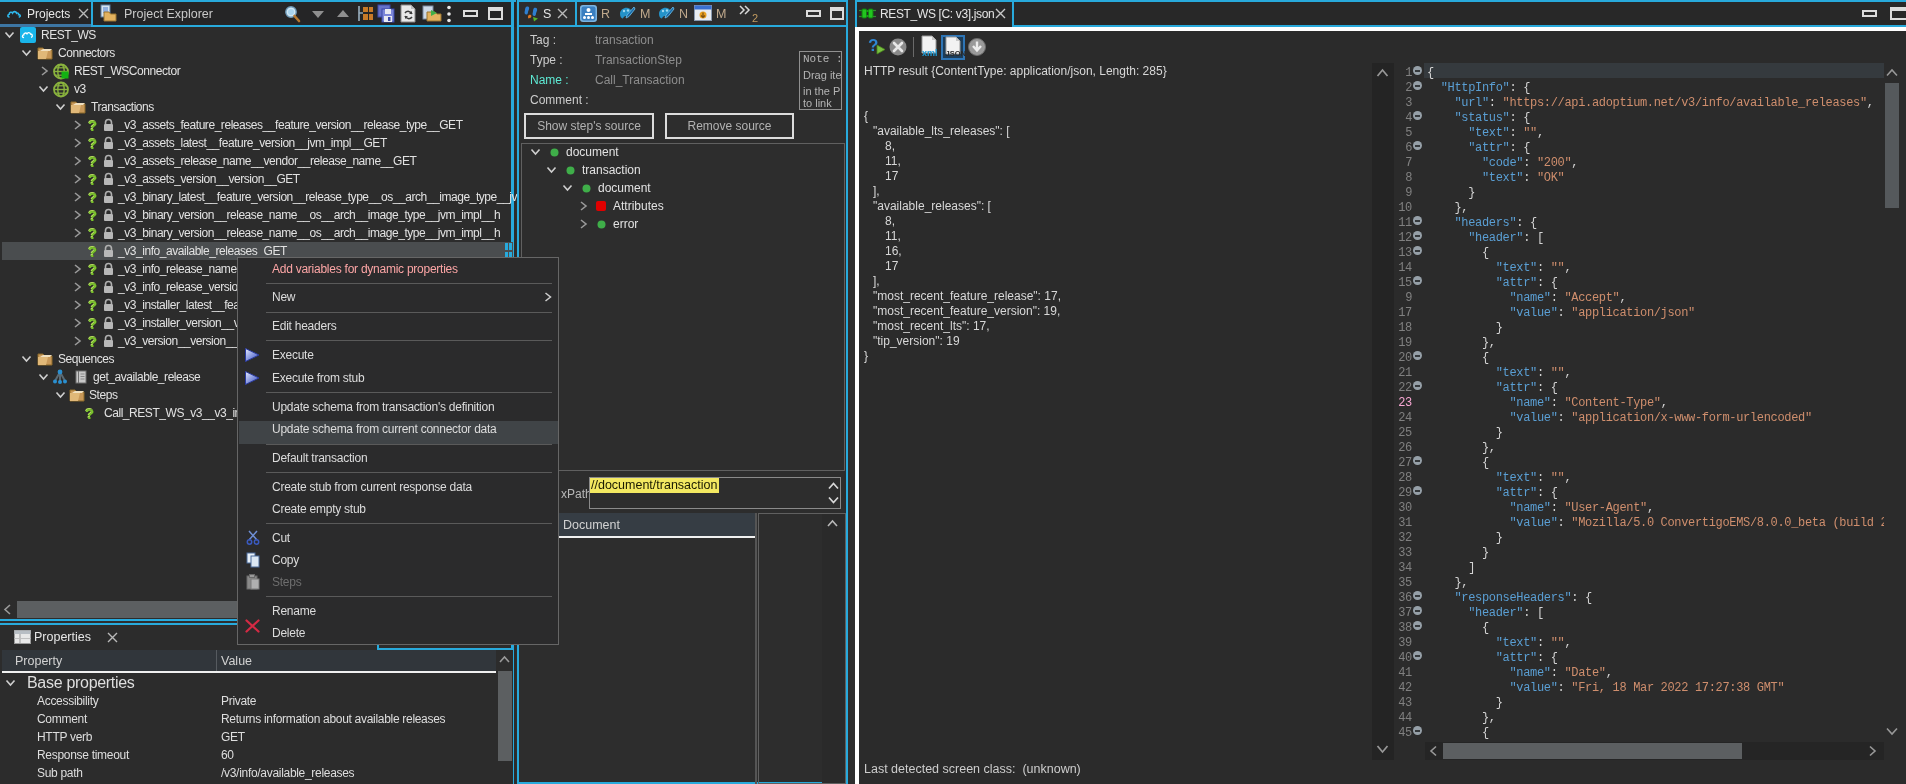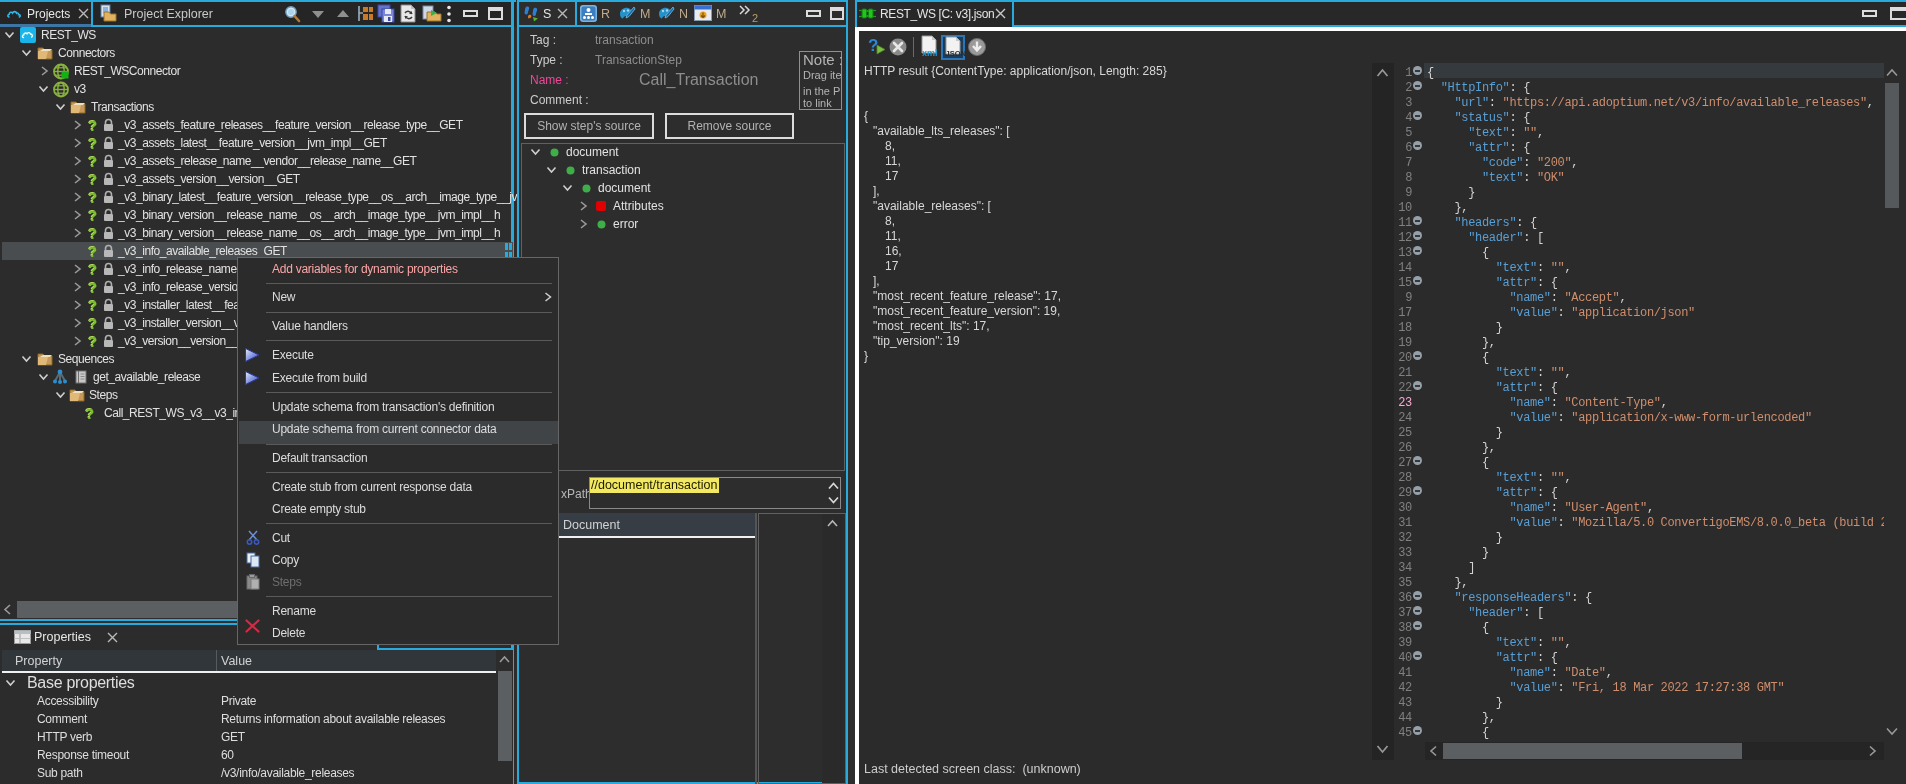--- a/index.html
+++ b/index.html
@@ -382,25 +382,25 @@
 <svg style="left:739px;top:5px" width="12" height="10" viewBox="0 0 12 10">
 <path d="M1 1 L5 5 L1 9 M6 1 L10 5 L6 9" stroke="#d8d8d8" stroke-width="1.5" fill="none"></path>
     </svg>
 <div class="txt" style="left:752px;top:18px;transform:translateY(-50%);font-size:11px;color:#c09a60;">2</div>
 <div class="r" style="left:806px;top:10px;width:15px;height:7px;border:2px solid #dcdcdc"></div>
 <div class="r" style="left:830px;top:7px;width:14px;height:13px;border:2px solid #dcdcdc;border-top-width:4px"></div>
 <div class="txt" style="left:530px;top:40px;transform:translateY(-50%);font-size:12px;color:#cdcdcd;">Tag :</div>
 <div class="txt" style="left:595px;top:40px;transform:translateY(-50%);font-size:12px;color:#8d8d8d;">transaction</div>
 <div class="txt" style="left:530px;top:60px;transform:translateY(-50%);font-size:12px;color:#cdcdcd;">Type :</div>
 <div class="txt" style="left:595px;top:60px;transform:translateY(-50%);font-size:12px;color:#8d8d8d;">TransactionStep</div>
-<div class="txt" style="left:530px;top:80px;transform:translateY(-50%);font-size:12px;color:#ec4899;text-align:center;">Name :</div>
-<div class="txt" style="left:595px;top:80px;transform:translateY(-50%);font-size:16px;color:#8d8d8d;margin-left:44px;">Call_Transaction</div>
+<div class="txt" style="left:530px;top:80px;transform:translateY(-50%);font-size:12px;color:#5eead4;text-align:center;">Name :</div>
+<div class="txt" style="left:595px;top:80px;transform:translateY(-50%);font-size:12px;color:#8d8d8d;">Call_Transaction</div>
 <div class="txt" style="left:530px;top:100px;transform:translateY(-50%);font-size:12px;color:#cdcdcd;">Comment :</div>
 <div class="r" style="left:799px;top:51px;width:43px;height:59px;border:1px solid #909090;overflow:hidden"></div>
-<div class="txt" style="left:803px;top:59px;transform:translateY(-50%);font-size:15px;color:#b4b4b4;">Note :</div>
+<div class="txt" style="left:803px;top:59px;transform:translateY(-50%);font-size:11px;color:#b4b4b4;font-family:Liberation Mono, monospace;">Note :</div>
 <div class="txt" style="left:803px;top:75px;transform:translateY(-50%);font-size:11px;color:#b4b4b4;">Drag ite</div>
 <div class="txt" style="left:803px;top:91px;transform:translateY(-50%);font-size:11px;color:#b4b4b4;">in the P</div>
 <div class="txt" style="left:803px;top:103px;transform:translateY(-50%);font-size:11px;color:#b4b4b4;">to link</div>
 <div class="r" style="left:524px;top:113px;width:130px;height:26px;border:2px solid #dcdcdc"></div>
 <div class="txt" style="left:524px;top:126px;transform:translateY(-50%);width:130px;text-align:center;font-size:12px;color:#b2b2b2">Show step's source</div>
 <div class="r" style="left:665px;top:113px;width:129px;height:26px;border:2px solid #dcdcdc"></div>
 <div class="txt" style="left:665px;top:126px;transform:translateY(-50%);width:129px;text-align:center;font-size:12px;color:#b2b2b2">Remove source</div>
 <div class="r" style="left:521px;top:143px;width:324px;height:328px;border:1px solid #606060;background:#2d2d2d"></div>
 <svg style="left:530px;top:147px" width="11" height="10" viewBox="0 0 11 10">
       <path d="M1.5 2.5 L5.5 7 L9.5 2.5" stroke="#cfcfcf" stroke-width="1.6" fill="none"></path>
@@ -678,21 +678,21 @@
 <div class="txt" style="left:864px;top:769px;transform:translateY(-50%);font-size:12.5px;color:#cdcdcd;">Last detected screen class:  (unknown)</div>
 <div class="abs" style="left:237px;top:257px;width:322px;height:388px;background:#2b2b2c;border:1px solid #666;z-index:50">
 <div class="r" style="left:1px;top:163px;width:319px;height:23px;background:#404447"></div>
 <div class="txt" style="left:34px;top:11px;transform:translateY(-50%);font-size:12px;color:#fca5a5;letter-spacing:-0.25px">Add variables for dynamic properties</div>
 <div class="r" style="left:28px;top:25px;width:286px;height:1px;background:#5a5a5a"></div>
 <div class="txt" style="left:34px;top:39px;transform:translateY(-50%);font-size:12px;color:#dcdcdc;letter-spacing:-0.25px">New</div>
 <svg style="left:306px;top:33px" width="8" height="12" viewBox="0 0 8 12">
         <path d="M1.5 2 L6.5 6 L1.5 10" stroke="#cfcfcf" stroke-width="1.5" fill="none"></path>
       </svg>
 <div class="r" style="left:28px;top:54px;width:286px;height:1px;background:#5a5a5a"></div>
-<div class="txt" style="left:34px;top:68px;transform:translateY(-50%);font-size:12px;color:#dcdcdc;letter-spacing:-0.25px">Value handlers</div>
+<div class="txt" style="left:34px;top:68px;transform:translateY(-50%);font-size:12px;color:#dcdcdc;letter-spacing:-0.25px">Edit headers</div>
 <div class="r" style="left:28px;top:82px;width:286px;height:1px;background:#5a5a5a"></div>
 <svg style="left:6px;top:89px" width="17" height="16" viewBox="0 0 17 16">
 <defs>
           <linearGradient id="pg354" x1="0" y1="0" x2="1" y2="1">
 <stop offset="0" stop-color="#e8ecff"></stop>
             <stop offset="0.5" stop-color="#8898e0"></stop>
             <stop offset="1" stop-color="#3346b8"></stop>
           </linearGradient>
         </defs>
 <path d="M1.5 1.5 L15 8 L1.5 14.5 z" fill="url(#pg354)" stroke="#2a3aa0" stroke-width="1"></path>
@@ -701,21 +701,21 @@
 <svg style="left:6px;top:112px" width="17" height="16" viewBox="0 0 17 16">
 <defs>
           <linearGradient id="pg377" x1="0" y1="0" x2="1" y2="1">
 <stop offset="0" stop-color="#e8ecff"></stop>
             <stop offset="0.5" stop-color="#8898e0"></stop>
             <stop offset="1" stop-color="#3346b8"></stop>
           </linearGradient>
         </defs>
 <path d="M1.5 1.5 L15 8 L1.5 14.5 z" fill="url(#pg377)" stroke="#2a3aa0" stroke-width="1"></path>
       </svg>
-<div class="txt" style="left:34px;top:120px;transform:translateY(-50%);font-size:12px;color:#dcdcdc;letter-spacing:-0.25px">Execute from build</div>
+<div class="txt" style="left:34px;top:120px;transform:translateY(-50%);font-size:12px;color:#dcdcdc;letter-spacing:-0.25px">Execute from stub</div>
 <div class="r" style="left:28px;top:134px;width:286px;height:1px;background:#5a5a5a"></div>
 <div class="txt" style="left:34px;top:149px;transform:translateY(-50%);font-size:12px;color:#dcdcdc;letter-spacing:-0.25px">Update schema from transaction's definition</div>
 <div class="txt" style="left:34px;top:171px;transform:translateY(-50%);font-size:12px;color:#dcdcdc;letter-spacing:-0.25px">Update schema from current connector data</div>
 <div class="r" style="left:28px;top:186px;width:286px;height:1px;background:#5a5a5a"></div>
 <div class="txt" style="left:34px;top:200px;transform:translateY(-50%);font-size:12px;color:#dcdcdc;letter-spacing:-0.25px">Default transaction</div>
 <div class="r" style="left:28px;top:214px;width:286px;height:1px;background:#5a5a5a"></div>
 <div class="txt" style="left:34px;top:229px;transform:translateY(-50%);font-size:12px;color:#dcdcdc;letter-spacing:-0.25px">Create stub from current response data</div>
 <div class="txt" style="left:34px;top:251px;transform:translateY(-50%);font-size:12px;color:#dcdcdc;letter-spacing:-0.25px">Create empty stub</div>
 <div class="r" style="left:28px;top:265px;width:286px;height:1px;background:#5a5a5a"></div>
 <svg style="left:8px;top:272px" width="15" height="15" viewBox="0 0 15 15">

